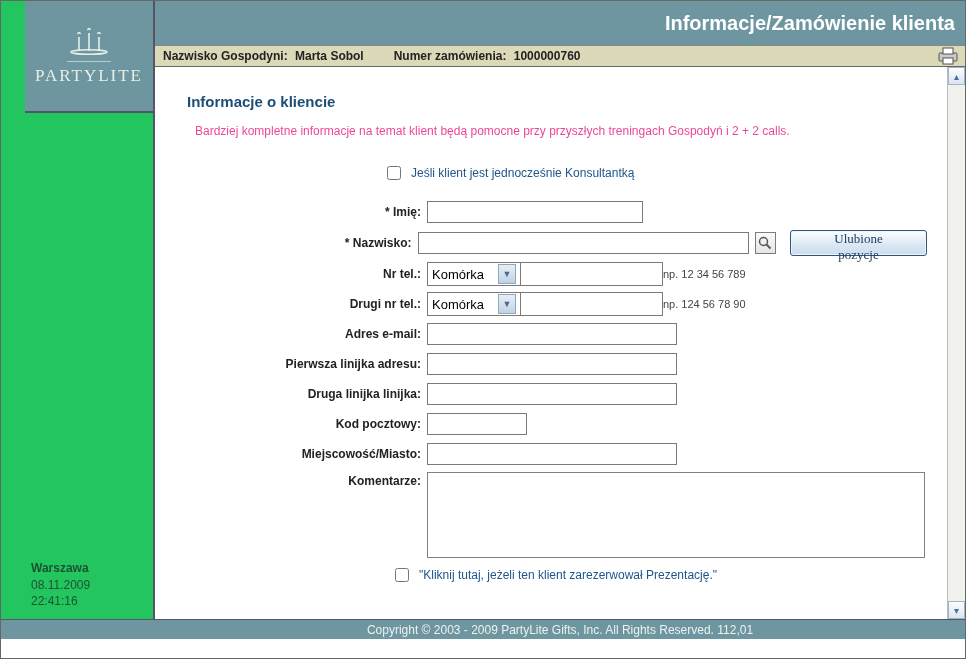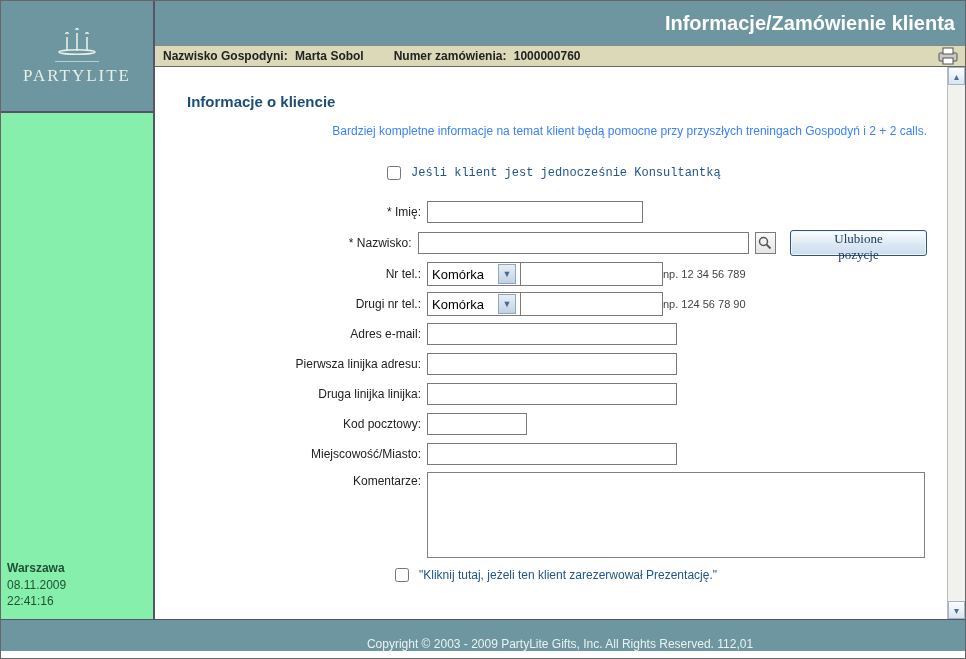--- a/index.html
+++ b/index.html
@@ -17,25 +17,26 @@
     height: 659px;
     border: 1px solid #666;
   }
   .top-row {
     display: flex;
     height: 618px;
   }
   .sidebar {
     width: 154px;
     min-width: 154px;
-    background: #86efac;
+    background: #22c55e;
     border-right: 2px solid #556;
     display: flex;
     flex-direction: column;
     position: relative;
+    padding-left: 24px;
   }
   .logo-box {
     height: 112px;
     background: #6d96a0;
     border-bottom: 2px solid #556;
     display: flex;
     flex-direction: column;
     align-items: center;
     justify-content: center;
     color: #dfe6e3;
@@ -138,50 +139,49 @@
   .scroll-track { flex: 1; background: #f1f1ee; }
 
   h2.section-title {
     color: #1b4f78;
     font-size: 15px;
     font-weight: bold;
     margin: 8px 0 14px 0;
   }
   .intro {
     font-size: 12px;
-    color: #3b82f6;
+    color: #ec4899;
     margin-left: 8px;
     margin-bottom: 28px;
-    text-align: right;
   }
   .form-area { margin-left: 60px; }
   .consult-row {
     display: flex;
     align-items: center;
     margin-left: 200px;
     margin-bottom: 20px;
   }
   .consult-row input[type=checkbox] {
     width: 14px; height: 14px;
     margin-right: 10px;
     accent-color: #2a6fb0;
   }
-  .consult-row label { color: #20568b; font-size: 12px; font-family: Liberation Mono, monospace; }
+  .consult-row label { color: #20568b; font-size: 12px; }
 
   .field-row {
     display: flex;
     align-items: center;
     margin-bottom: 6px;
     min-height: 24px;
   }
   .field-label {
     width: 180px;
     text-align: right;
     padding-right: 6px;
-    font-weight: normal;
+    font-weight: bold;
     color: #222;
     font-size: 12px;
   }
   .text-input {
     height: 22px;
     border: 1px solid #7a7a7a;
     padding: 2px 4px;
     font-size: 12px;
     background: #fff;
   }
@@ -272,26 +272,26 @@
     margin-top: 10px;
   }
   .reserve-row input[type=checkbox] {
     width: 14px; height: 14px;
     margin-right: 10px;
     accent-color: #2a6fb0;
   }
   .reserve-row label { color: #20568b; font-size: 12px; }
 
   .footer {
-    height: 32px;
+    height: 20px;
     background: #6d96a0;
     color: #ecf2ee;
     font-size: 12px;
     display: flex;
-    align-items: flex-end;
+    align-items: center;
     justify-content: center;
     border-top: 1px solid #556;
   }
   .footer .fix { margin-left: 154px; }
 </style>
 </head>
 <body>
 
 <div class="app">
   <div class="top-row">

